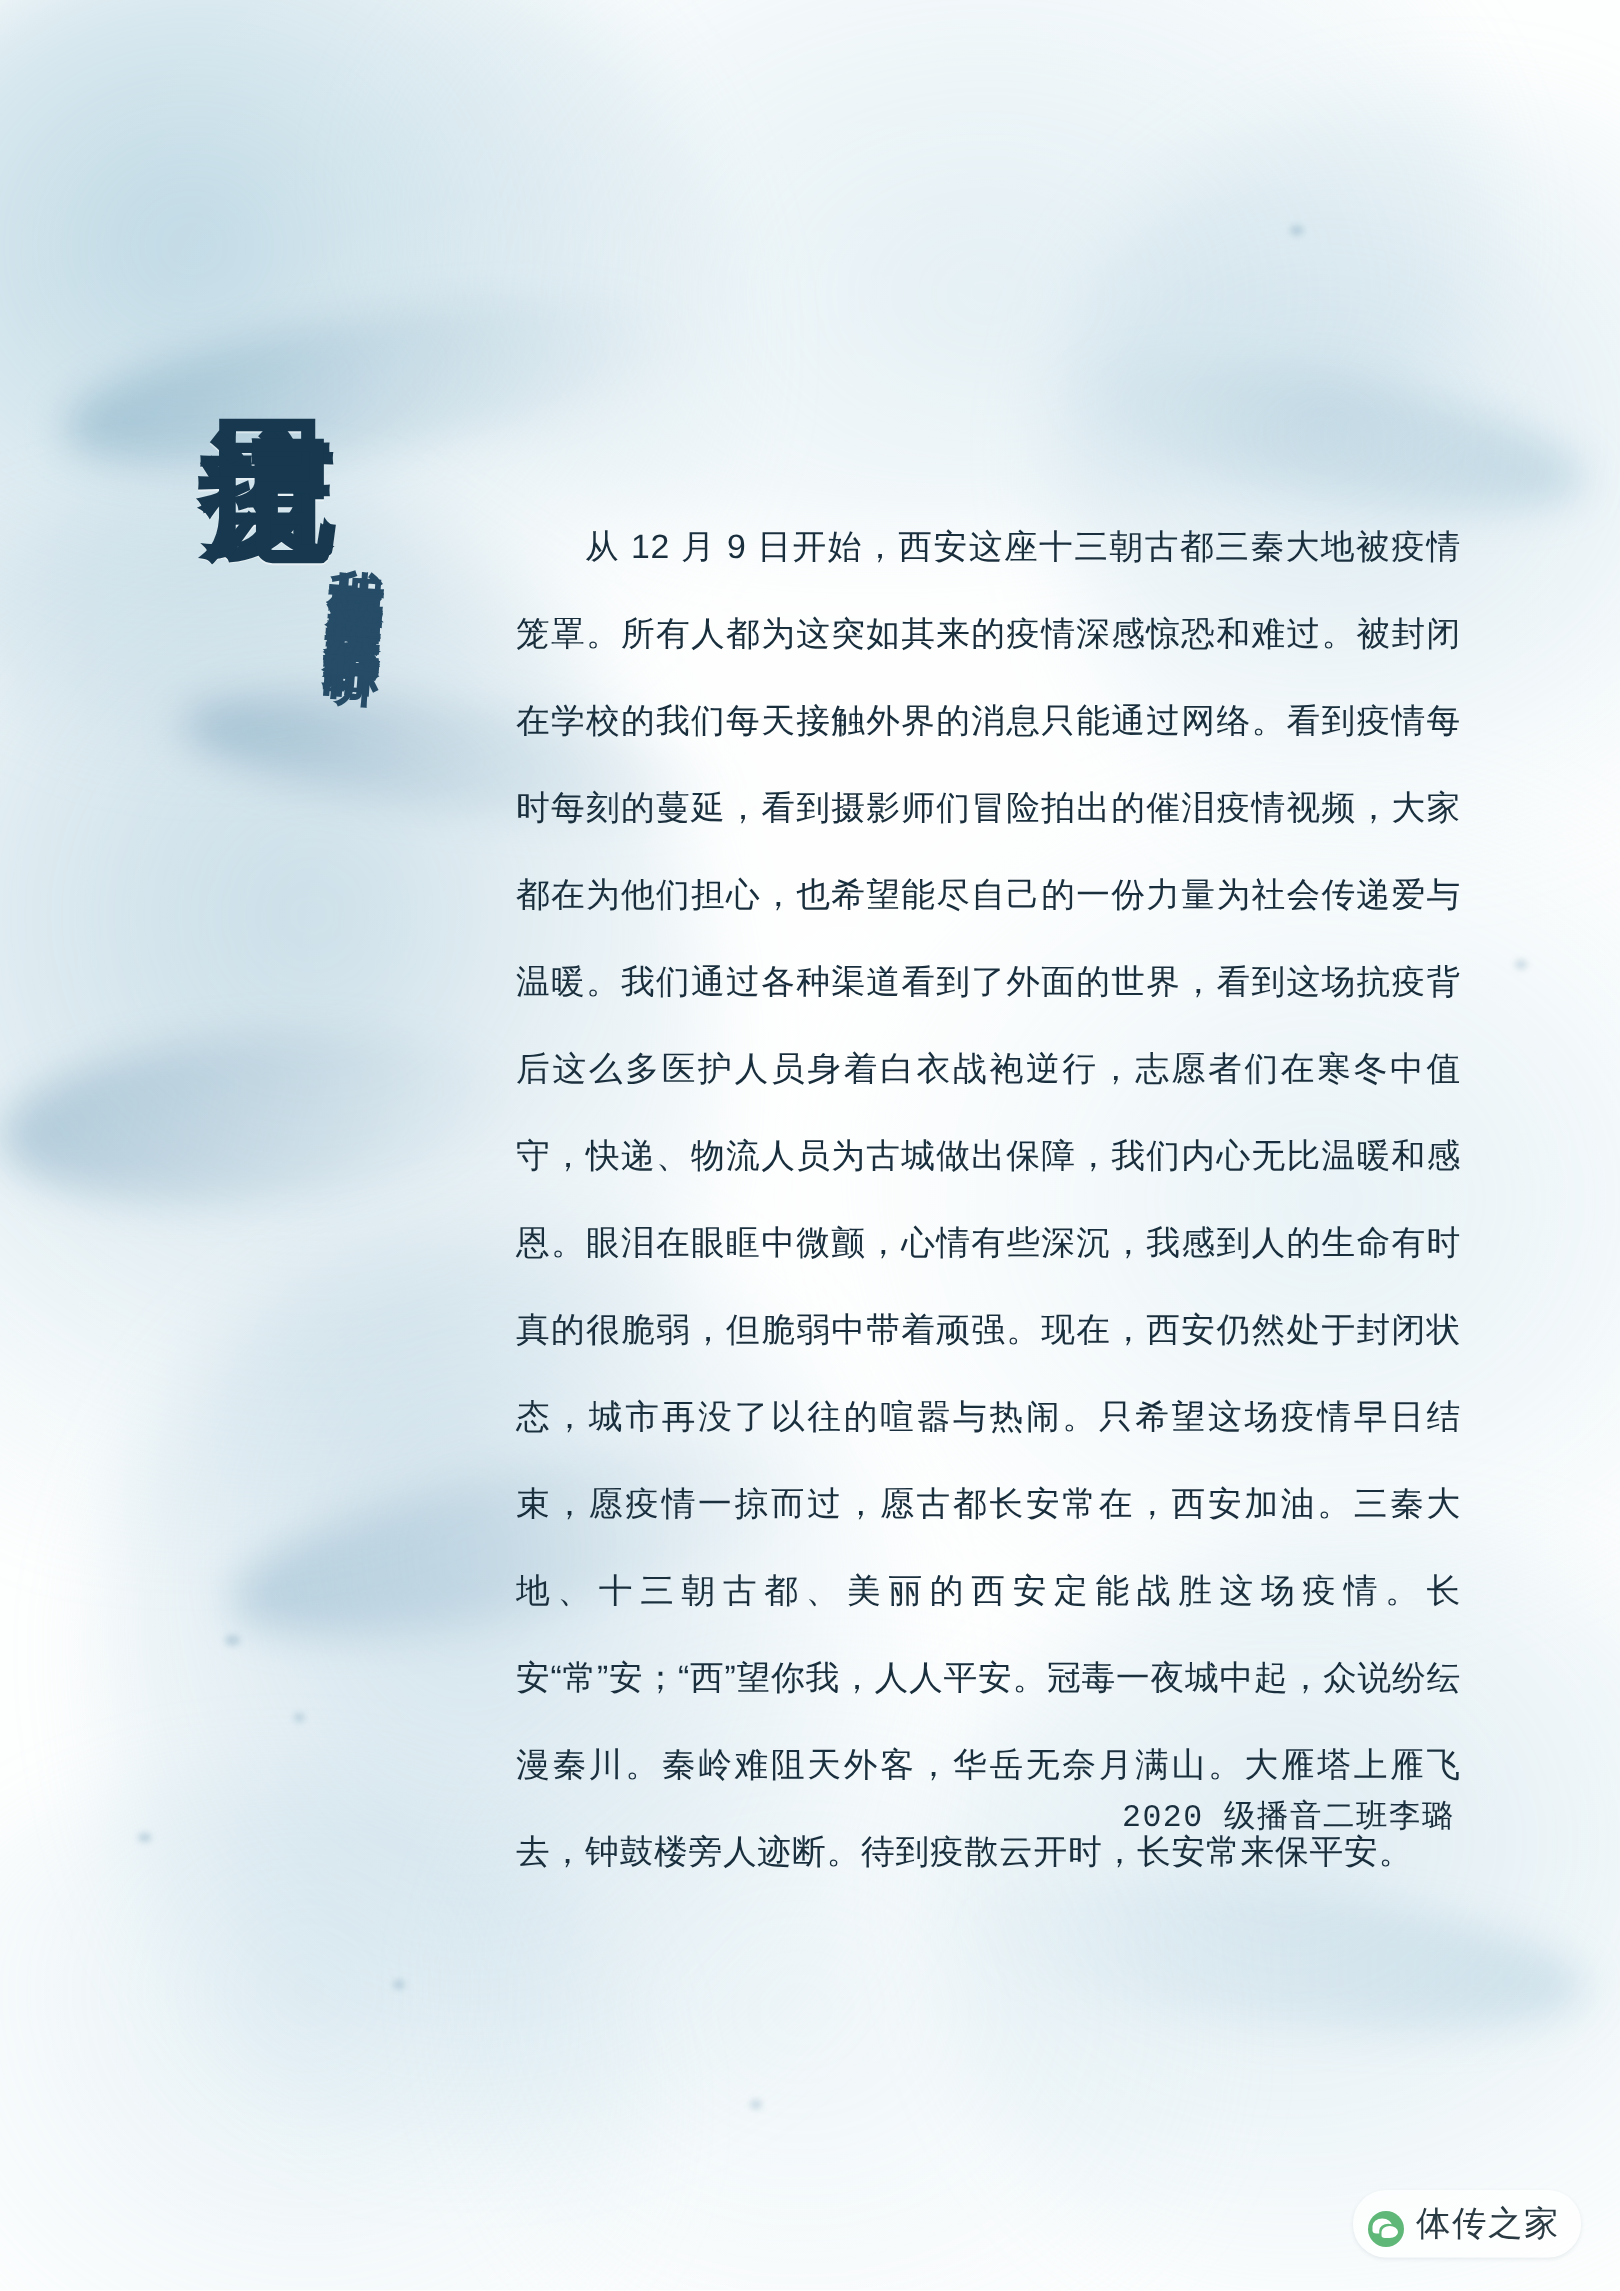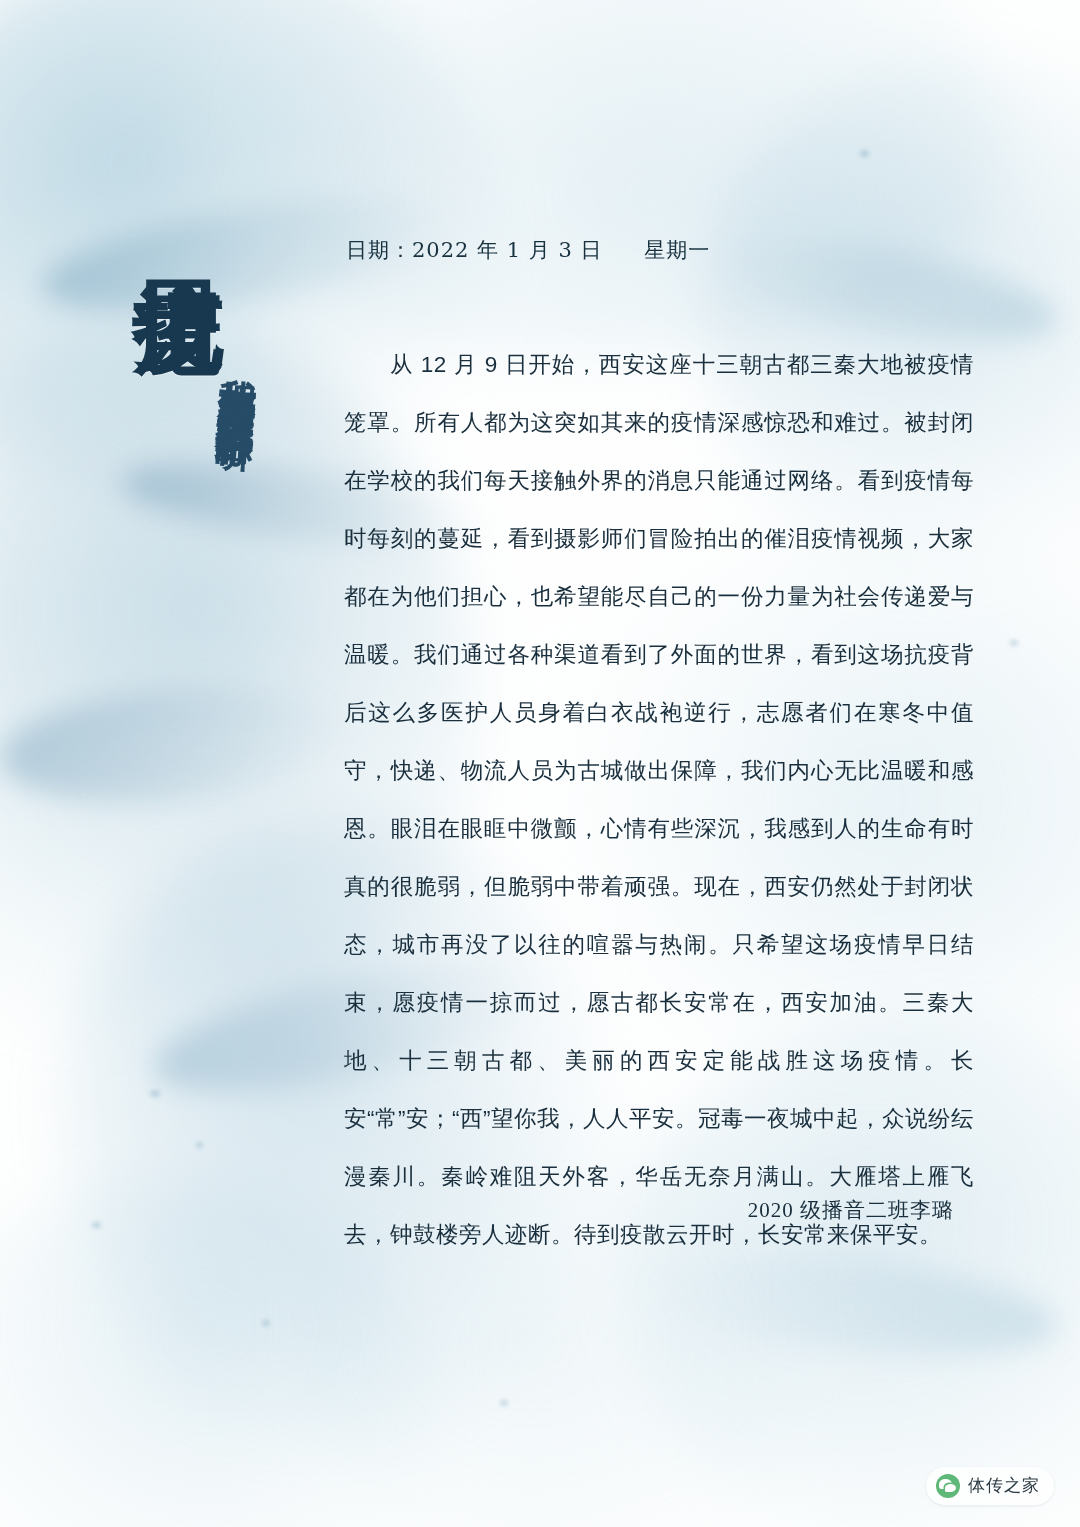--- a/index.html
+++ b/index.html
@@ -128,43 +128,43 @@
     line-height: 58px;
     color: #1a2f3d;
     text-align: justify;
     text-indent: 46px;
     font-family: Liberation Sans, sans-serif;
     letter-spacing: 0.5px;
   }
 
   .signature {
     position: absolute;
-    left: 324px;
+    left: 340px;
     top: 1196px;
     width: 630px;
     text-align: right;
     font-size: 21px;
     color: #1a2f3d;
     letter-spacing: 1px;
-    font-family: Liberation Serif, serif;
+    font-family: Liberation Mono, monospace;
   }
 
   
   .badge {
     position: absolute;
     right: 26px;
     bottom: 22px;
     display: flex;
-    align-items: flex-start;
+    align-items: flex-end;
     gap: 8px;
     padding: 7px 14px 7px 10px;
     background: rgba(255,255,255,0.72);
     border-radius: 22px;
     color: #2a3a42;
-    font-size: 17px;
+    font-size: 23px;
     letter-spacing: 1px;
     box-shadow: 0 1px 3px rgba(40,70,90,0.10);
   }
   .wechat-icon {
     width: 24px;
     height: 24px;
     border-radius: 50%;
     background: #5fb878;
     position: relative;
     flex: none;
@@ -219,24 +219,20 @@
 
     <div class="paper-veil"></div>
   </div>
 
   <div class="content">
 
     <div class="brush-title">抗疫日记</div>
 
     <div class="brush-sub">我把体育新闻与传媒学院抗疫故事讲给你听</div>
 
-    <div class="date-line">
-      <span>日期：2022 年 1 月 3 日</span>
-      <span class="weekday">星期一</span>
-    </div>
 
     <div class="body-text">从 12 月 9 日开始，西安这座十三朝古都三秦大地被疫情笼罩。所有人都为这突如其来的疫情深感惊恐和难过。被封闭在学校的我们每天接触外界的消息只能通过网络。看到疫情每时每刻的蔓延，看到摄影师们冒险拍出的催泪疫情视频，大家都在为他们担心，也希望能尽自己的一份力量为社会传递爱与温暖。我们通过各种渠道看到了外面的世界，看到这场抗疫背后这么多医护人员身着白衣战袍逆行，志愿者们在寒冬中值守，快递、物流人员为古城做出保障，我们内心无比温暖和感恩。眼泪在眼眶中微颤，心情有些深沉，我感到人的生命有时真的很脆弱，但脆弱中带着顽强。现在，西安仍然处于封闭状态，城市再没了以往的喧嚣与热闹。只希望这场疫情早日结束，愿疫情一掠而过，愿古都长安常在，西安加油。三秦大地、十三朝古都、美丽的西安定能战胜这场疫情。长安“常”安；“西”望你我，人人平安。冠毒一夜城中起，众说纷纭漫秦川。秦岭难阻天外客，华岳无奈月满山。大雁塔上雁飞去，钟鼓楼旁人迹断。待到疫散云开时，长安常来保平安。</div>
 
     <div class="signature">2020 级播音二班李璐</div>
 
     <div class="badge">
       <span class="wechat-icon"></span>
       <span>体传之家</span>
     </div>
 

